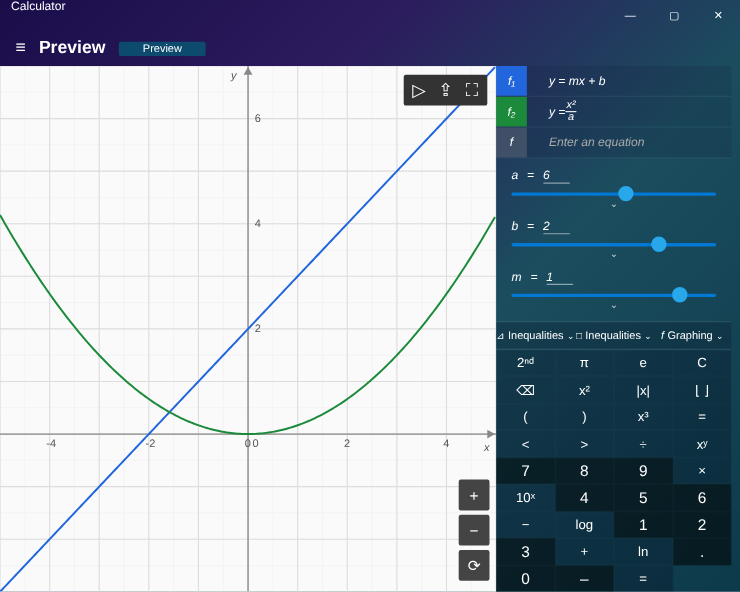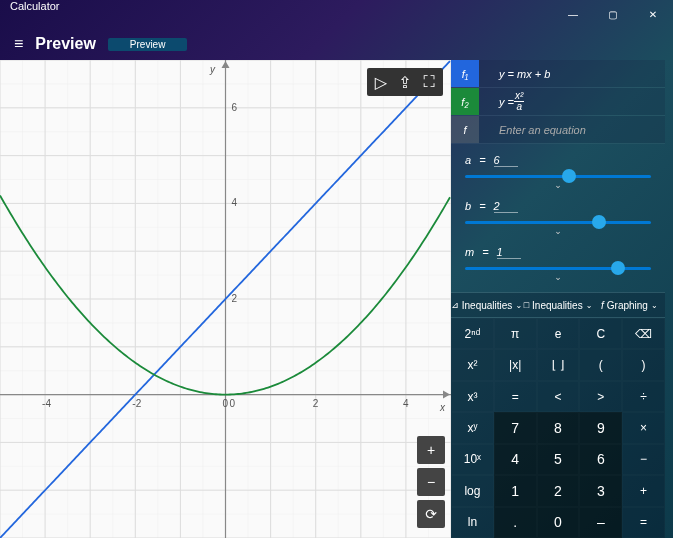--- a/index.html
+++ b/index.html
@@ -30,21 +30,21 @@
   .frac .top{border-bottom:1px solid #fff;padding:0 1px;}
   .sliders{padding:10px 14px 4px 14px;display:flex;flex-direction:column;gap:4px;}
   .slider-blk{margin-bottom:6px;}
   .slider-lbl{font-size:11px;font-style:italic;display:flex;align-items:baseline;gap:8px;}
   .slider-lbl .val{border-bottom:1px solid rgba(255,255,255,0.5);min-width:24px;display:inline-block;}
   .slider-track{height:3px;background:#0078d4;border-radius:2px;margin-top:8px;position:relative;cursor:pointer;}
   .slider-handle{width:14px;height:14px;background:#28a8ea;border-radius:50%;position:absolute;top:-6px;transform:translateX(-50%);}
   .chev{text-align:center;font-size:9px;color:#ccc;margin-top:2px;}
   .toolbar{display:flex;height:26px;border-top:1px solid rgba(255,255,255,0.1);border-bottom:1px solid rgba(255,255,255,0.1);font-size:10px;}
   .toolbar div{flex:1;display:flex;align-items:center;justify-content:center;gap:3px;cursor:pointer;background:rgba(0,0,20,0.2);}
-  .keypad{flex:1;display:grid;grid-template-columns:repeat(5,1fr);grid-auto-rows:1fr;}
+  .keypad{flex:1;display:grid;grid-template-columns:repeat(4,1fr);grid-auto-rows:1fr;}
   .key{display:flex;align-items:center;justify-content:center;font-size:12px;cursor:pointer;background:rgba(0,0,20,0.25);border:0.5px solid rgba(255,255,255,0.02);}
   .key.num{background:rgba(0,0,0,0.55);font-size:14px;}
   .key.op{background:rgba(0,0,20,0.25);}
   .axis-label{position:absolute;font-size:10px;color:#555;font-style:italic;}
 </style>
 </head>
 <body>
 
 <div class="titlebar">
   <span>Calculator</span>

